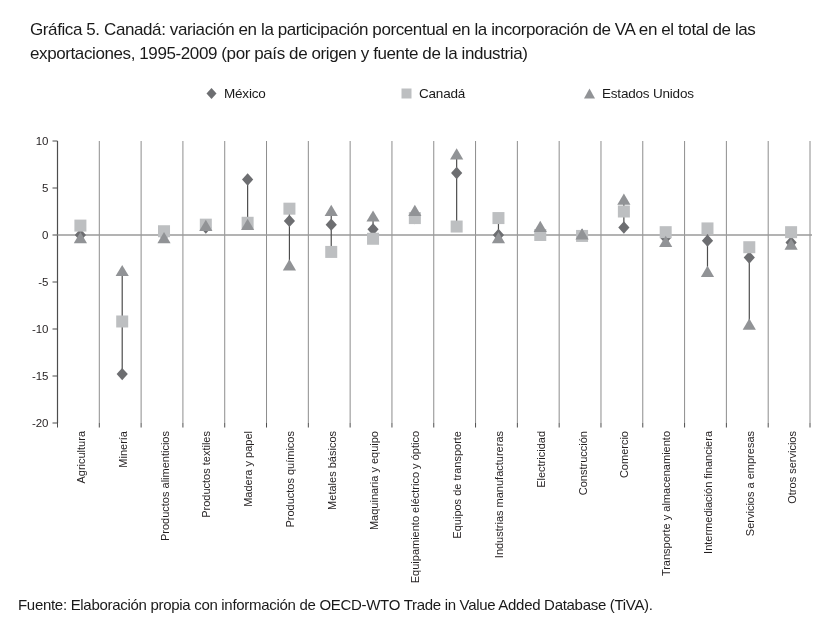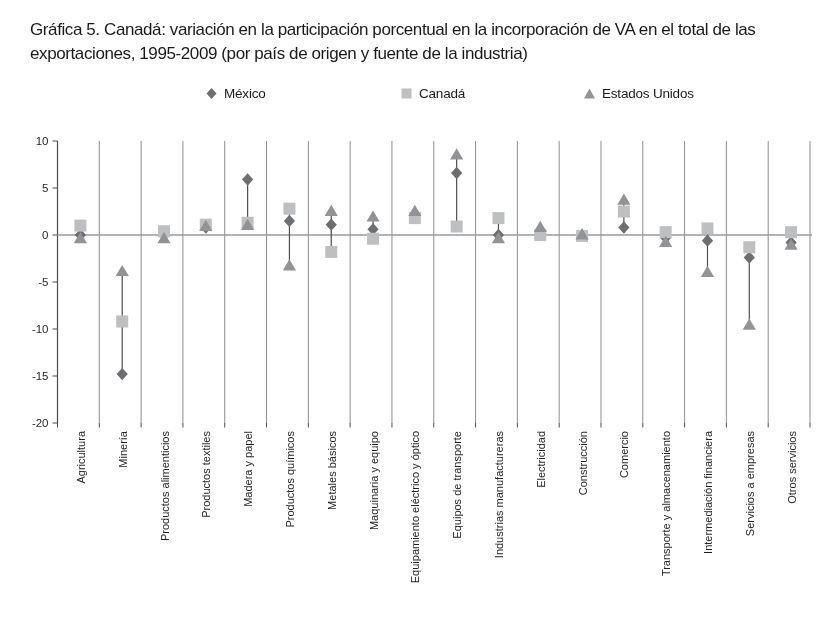--- a/index.html
+++ b/index.html
@@ -198,14 +198,15 @@
         <text transform="translate(544.7638888888889 301) rotate(-90)" text-anchor="end" font-size="11" fill="#231f20">Electricidad</text>
         <text transform="translate(586.5694444444445 301) rotate(-90)" text-anchor="end" font-size="11" fill="#231f20">Construcción</text>
         <text transform="translate(628.375 301) rotate(-90)" text-anchor="end" font-size="11" fill="#231f20">Comercio</text>
         <text transform="translate(670.1805555555555 301) rotate(-90)" text-anchor="end" font-size="11" fill="#231f20">Transporte y almacenamiento</text>
         <text transform="translate(711.9861111111111 301) rotate(-90)" text-anchor="end" font-size="11" fill="#231f20">Intermediación financiera</text>
         <text transform="translate(753.7916666666667 301) rotate(-90)" text-anchor="end" font-size="11" fill="#231f20">Servicios a empresas</text>
         <text transform="translate(795.5972222222223 301) rotate(-90)" text-anchor="end" font-size="11" fill="#231f20">Otros servicios</text>
       </svg>
   </div>
 
+  <div class="source-note">Fuente: Elaboración propia con información de OECD-WTO Trade in Value Added Database (TiVA).</div>
 
 </div>
 
 </body></html>

